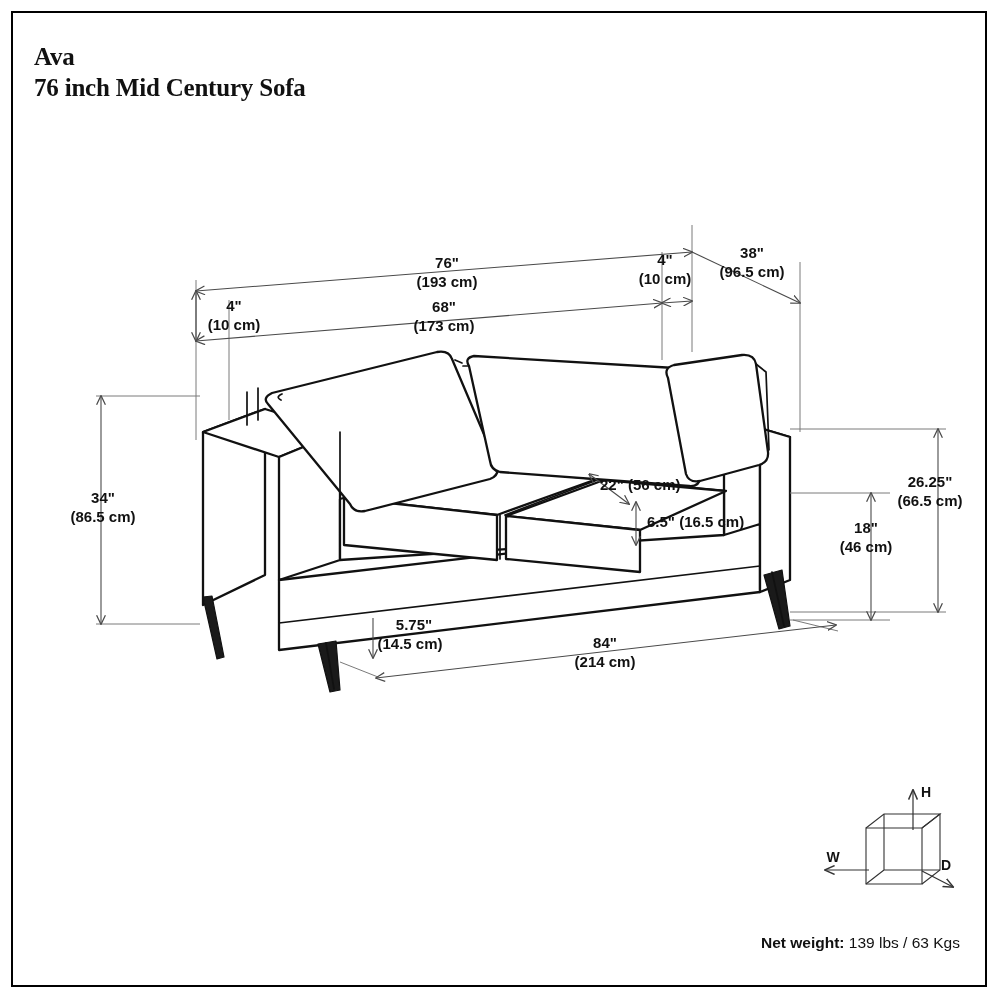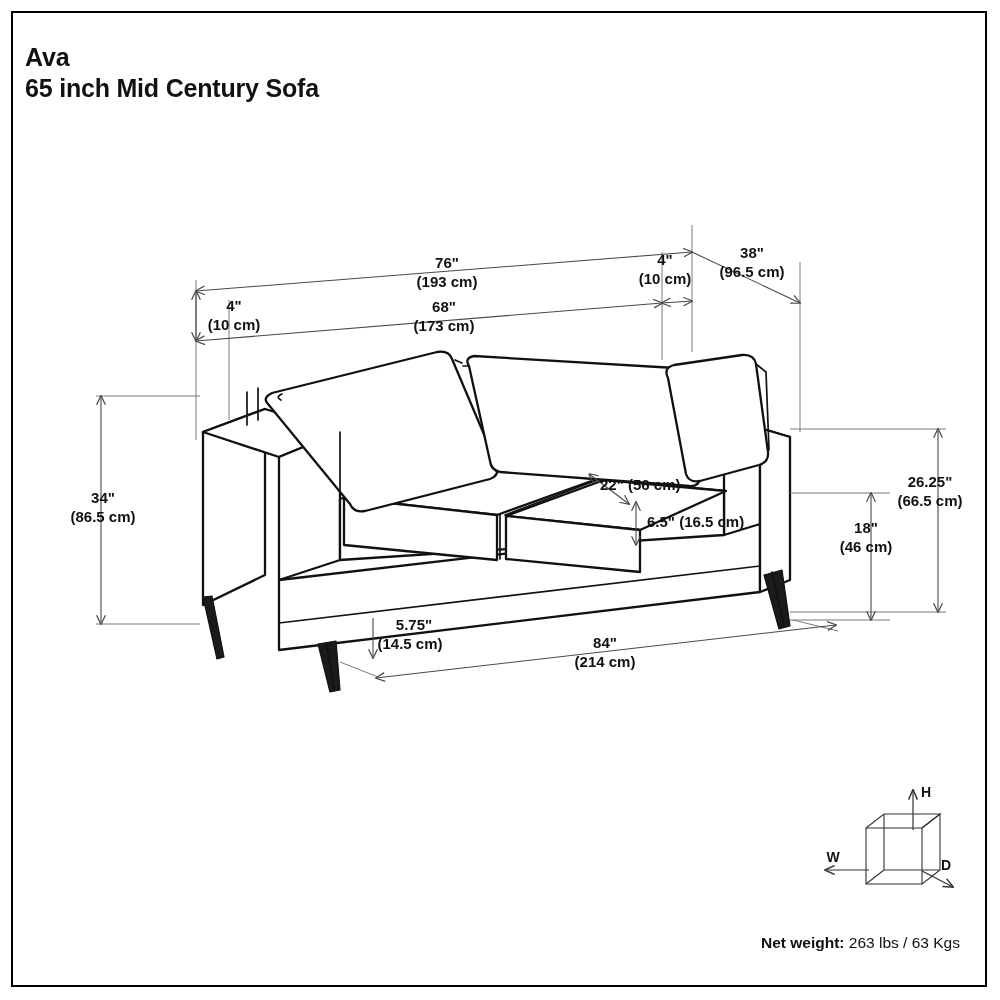--- a/index.html
+++ b/index.html
@@ -21,23 +21,24 @@
     left: 11px;
     top: 11px;
     width: 976px;
     height: 976px;
     border: 2px solid #000000;
     box-sizing: border-box;
     pointer-events: none;
   }
   #title-block {
     position: absolute;
-    left: 25px;
+    left: 34px;
     top: 42px;
     line-height: 1.22;
+    font-family: Liberation Serif, serif;
   }
   #title-block .line {
     font-weight: bold;
     color: #111111;
     letter-spacing: -0.2px;
   }
   #product-name { font-size: 25px; }
   #product-subtitle { font-size: 25px; }
 
   #netweight-block {
@@ -113,21 +114,21 @@
 </style>
 </head>
 <body>
 
 <div id="sheet">
 
   <div id="frame-border"></div>
 
   <div id="title-block">
     <div class="line" id="product-name">Ava</div>
-    <div class="line" id="product-subtitle">65 inch Mid Century Sofa</div>
+    <div class="line" id="product-subtitle">76 inch Mid Century Sofa</div>
   </div>
 
   <svg id="drawing" viewBox="0 0 1000 1000">
 
     <g>
 
       <path class="sofa-outline" d="M 203,432 L 265,409 L 265,575 L 203,605 Z"></path>
 
       <path class="sofa-outline" d="M 203,432 L 265,409 L 340,432 L 279,457 Z"></path>
 
@@ -272,16 +273,16 @@
       <text class="whd-letter" x="833" y="862" text-anchor="middle">W</text>
 
       <path class="cubearrow" marker-end="url(#cubeArrow)" d="M 922,871 L 953,887"></path>
       <text class="whd-letter" x="946" y="870" text-anchor="middle">D</text>
     </g>
 
   </svg>
 
   <div id="netweight-block">
     <span class="nw-label">Net weight:</span>
-    <span class="nw-value">263 lbs / 63 Kgs</span>
+    <span class="nw-value">139 lbs / 63 Kgs</span>
   </div>
 
 </div>
 
 </body></html>

